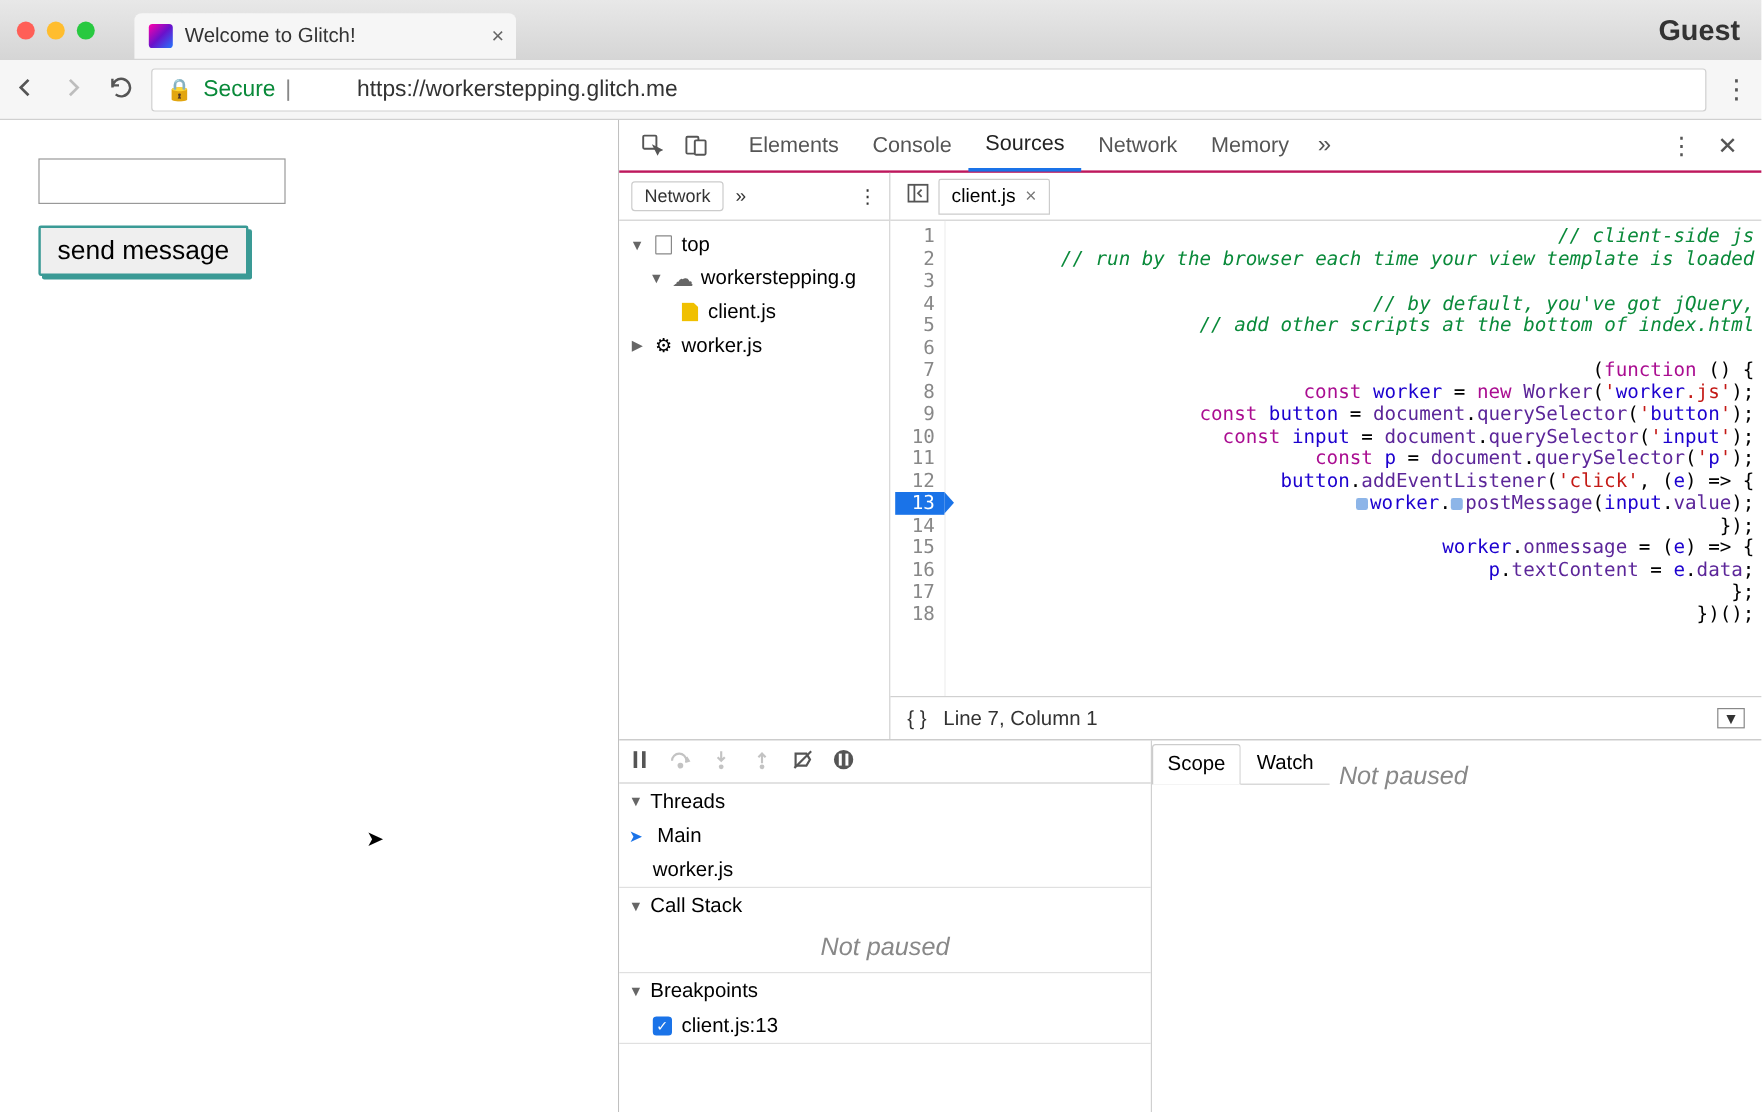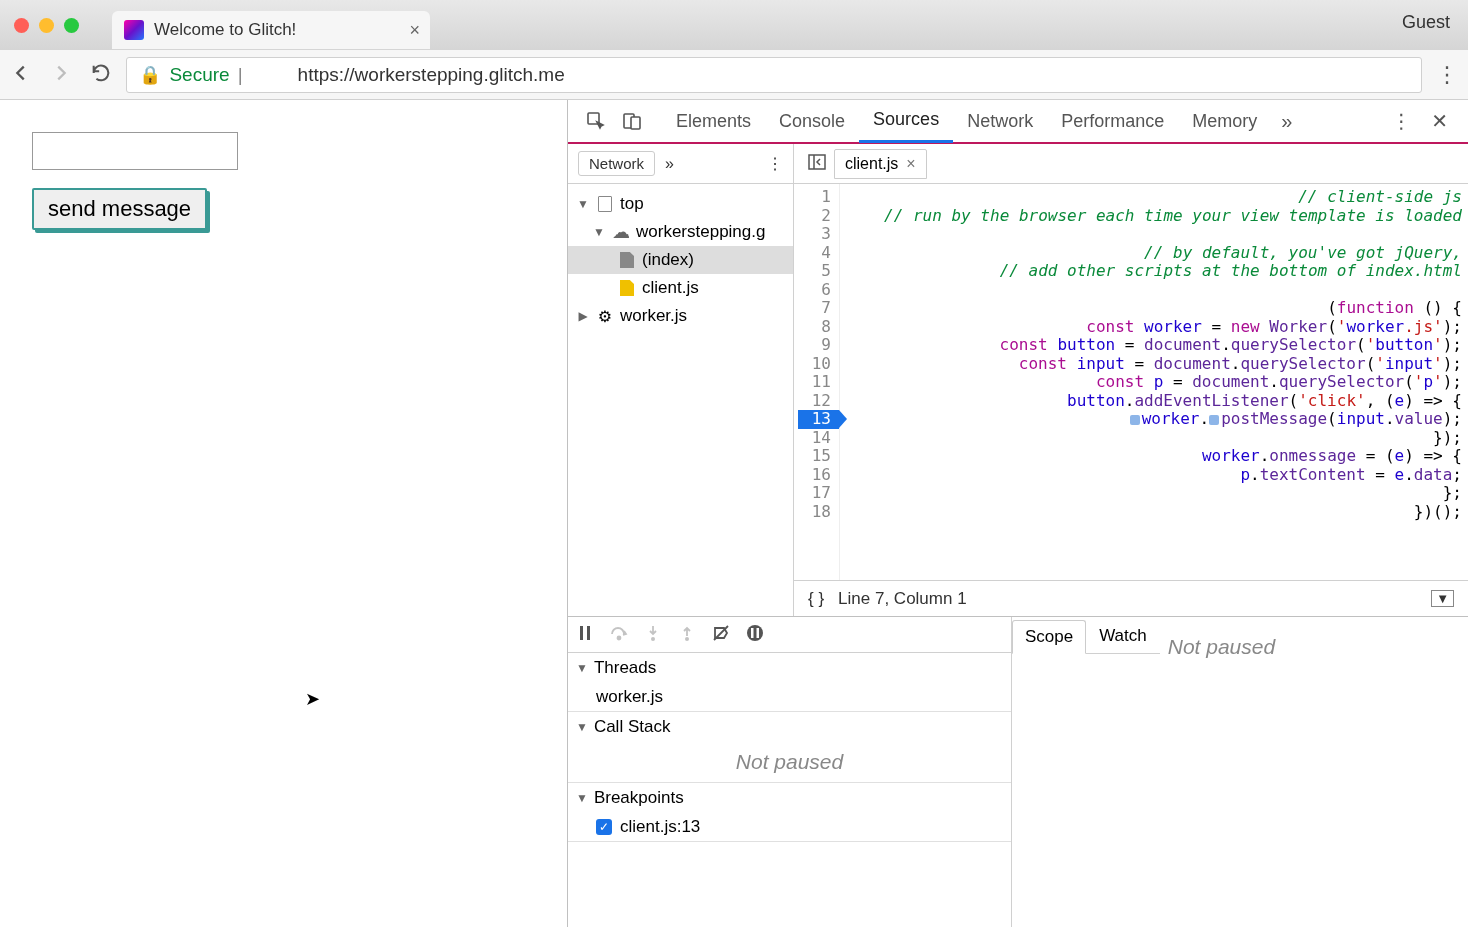--- a/index.html
+++ b/index.html
@@ -8,36 +8,36 @@
 
 .window-chrome { height: 50px; background: linear-gradient(#e8e8e8, #d5d5d5); display: flex; align-items: center; padding: 0 14px; position: relative; }
 .traffic-lights { display: flex; gap: 10px; }
 .tl { width: 15px; height: 15px; border-radius: 50%; }
 .tl.red { background: #ff5f57; }
 .tl.yellow { background: #ffbd2e; }
 .tl.green { background: #28c940; }
 .tab { position: absolute; left: 112px; top: 11px; height: 38px; background: #f6f6f6; border-radius: 6px 6px 0 0; display: flex; align-items: center; padding: 0 36px 0 12px; font-size: 17px; color: #333; width: 318px; }
 .tab .favicon { width: 20px; height: 20px; margin-right: 10px; background: linear-gradient(135deg,#ff00aa,#6a11cb,#2575fc); border-radius: 3px; }
 .tab .tab-close { position: absolute; right: 10px; font-size: 18px; color: #666; }
-.guest { position: absolute; right: 18px; top: 12px; font-size: 18px; color: #333; }
+.guest { position: absolute; right: 18px; top: 12px; font-size: 24px; color: #333; font-weight: bold; }
 
 
 .addr-bar { height: 50px; border-bottom: 1px solid #d0d0d0; display: flex; align-items: center; padding: 0 10px; background: #f6f6f6; }
 .nav-btns { display: flex; gap: 18px; align-items: center; margin-right: 14px; }
 .nav-btn svg { width: 22px; height: 22px; }
 .url-box { flex: 1; height: 36px; border: 1px solid #d0d0d0; border-radius: 3px; background: #fff; display: flex; align-items: center; padding: 0 12px; font-size: 19px; }
 .url-box .lock { color: #0a8a3a; margin-right: 8px; font-size: 18px; }
 .url-box .secure { color: #0a8a3a; margin-right: 8px; }
 .url-box .divider { color: #888; margin-right: 8px; }
 .url-box .url { color: #333; padding-left: 47px; }
 .menu-btn { margin-left: 14px; font-size: 22px; color: #555; }
 
 
 .main { display: flex; height: calc(927px - 100px); }
-.left-panel { width: 568px; border-right: 1px solid #c0c0c0; padding: 32px; }
+.left-panel { width: 516px; border-right: 1px solid #c0c0c0; padding: 32px; }
 .left-panel input[type=text] { width: 206px; height: 38px; border: 1px solid #999; padding: 4px 8px; font-size: 16px; display: block; margin-bottom: 18px; }
 .left-panel button { font-size: 22px; padding: 6px 14px; background: #efefef; border: 2px solid #3a9a95; border-radius: 2px; cursor: pointer; box-shadow: 3px 3px 0 #3a9a95; }
 
 
 .devtools { flex: 1; display: flex; flex-direction: column; background: #fff; }
 .dt-tabs { height: 44px; border-bottom: 2px solid #be185d; display: flex; align-items: center; padding: 0 10px; font-size: 18px; color: #555; }
 .dt-tabs .ic { width: 36px; display: flex; justify-content: center; }
 .dt-tabs .tab-item { padding: 0 14px; height: 44px; display: flex; align-items: center; cursor: pointer; }
 .dt-tabs .tab-item.active { color: #222; border-bottom: 3px solid #1a73e8; }
 .dt-tabs .spacer { flex: 1; }
@@ -167,21 +167,20 @@
           <svg width="20" height="20" viewBox="0 0 20 20" fill="none" stroke="#555" stroke-width="1.6">
             <rect x="2" y="3" width="10" height="14" rx="1"></rect>
             <rect x="9" y="6" width="9" height="12" rx="1" fill="#fff"></rect>
           </svg>
         </span>
       <span style="width:12px"></span>
       <span class="tab-item">Elements</span>
       <span class="tab-item">Console</span>
       <span class="tab-item active">Sources</span>
       <span class="tab-item">Network</span>
-      <span class="tab-item">Performance</span>
       <span class="tab-item">Memory</span>
       <span class="more">»</span>
       <span class="spacer"></span>
       <span class="more">⋮</span>
       <span class="more">✕</span>
     </div>
 
     <div class="dt-body">
       <div class="dt-upper">
 
@@ -198,26 +197,20 @@
               <span class="arr">▼</span>
               <span class="ficon">
                   <div class="page-icon"></div>
                 </span>
               <span>top</span>
             </div>
             <div class="ft-row d1">
               <span class="arr">▼</span>
               <span class="ficon cloud-icon">☁</span>
               <span style="white-space:nowrap;overflow:hidden;text-overflow:clip;max-width:130px;">workerstepping.glitch.me</span>
-            </div>
-            <div class="ft-row d2 sel">
-              <span class="ficon">
-                  <div class="file-doc"></div>
-                </span>
-              <span>(index)</span>
             </div>
             <div class="ft-row d2">
               <span class="ficon">
                   <div class="file-js"></div>
                 </span>
               <span>client.js</span>
             </div>
             <div class="ft-row">
               <span class="arr">▶</span>
               <span class="ficon gear-icon">⚙</span>
@@ -299,20 +292,21 @@
                   <circle cx="9" cy="9" r="8"></circle>
                   <rect x="5" y="4" width="2.5" height="10" fill="#fff"></rect>
                   <rect x="10.5" y="4" width="2.5" height="10" fill="#fff"></rect>
                 </svg></span>
           </div>
           <div class="dbg-section">
             <div class="dbg-section-head">
               <span class="arr">▼</span>
               <span>Threads</span>
             </div>
+            <div class="dbg-item active">Main</div>
             <div class="dbg-item">worker.js</div>
           </div>
           <div class="dbg-section">
             <div class="dbg-section-head">
               <span class="arr">▼</span>
               <span>Call Stack</span>
             </div>
             <div class="dbg-note">Not paused</div>
           </div>
           <div class="dbg-section">

